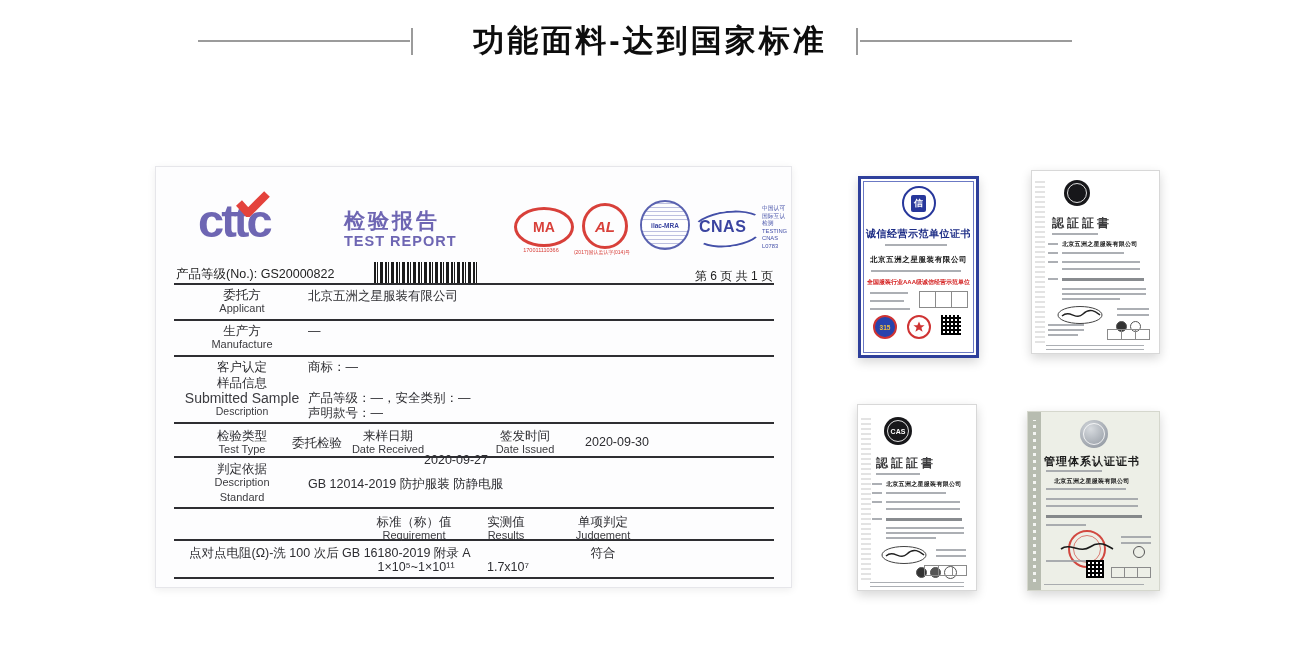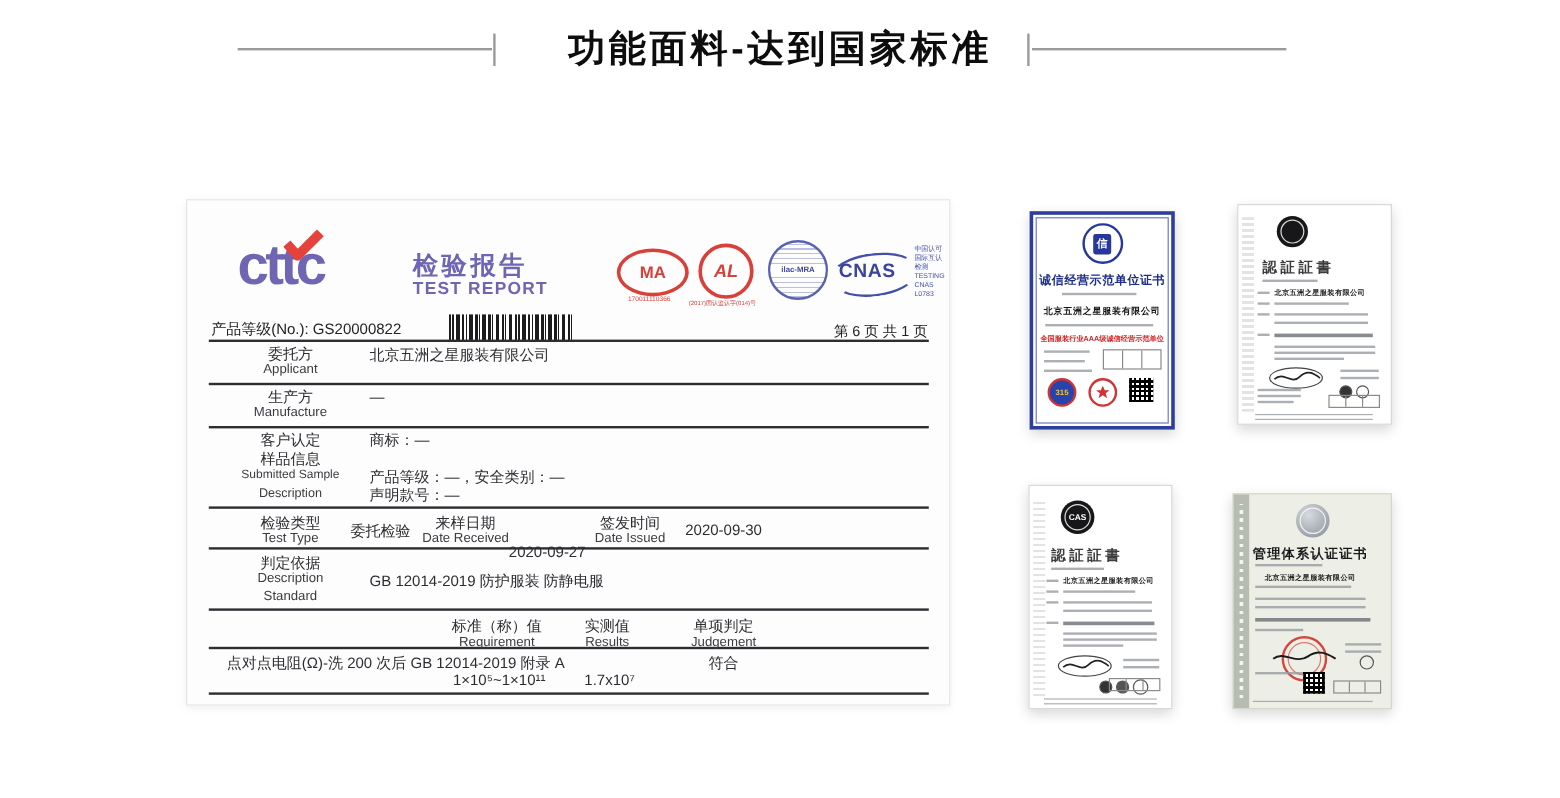--- a/index.html
+++ b/index.html
@@ -155,49 +155,49 @@
     <span class="ctr cn" style="left:86px;top:120px">委托方</span>
     <span class="ctr en" style="left:86px;top:135px">Applicant</span>
     <span class="lft cn" style="left:152px;top:121px">北京五洲之星服装有限公司</span>
 
     <span class="ctr cn" style="left:86px;top:156px">生产方</span>
     <span class="ctr en" style="left:86px;top:171px">Manufacture</span>
     <span class="lft cn" style="left:152px;top:157px">—</span>
 
     <span class="ctr cn" style="left:86px;top:192px">客户认定</span>
     <span class="ctr cn" style="left:86px;top:208px">样品信息</span>
-    <span class="ctr en" style="left:86px;top:223px;font-size:10px">Submitted Sample</span>
+    <span class="ctr en" style="left:86px;top:223px;font-size:14px">Submitted Sample</span>
     <span class="ctr en" style="left:86px;top:238px;font-size:10.5px">Description</span>
     <span class="lft cn" style="left:152px;top:192px">商标：—</span>
     <span class="lft cn" style="left:152px;top:223px">产品等级：—，安全类别：—</span>
     <span class="lft cn" style="left:152px;top:238px">声明款号：—</span>
 
     <span class="ctr cn" style="left:86px;top:261px">检验类型</span>
     <span class="ctr en" style="left:86px;top:276px">Test Type</span>
     <span class="ctr cn" style="left:161px;top:268px">委托检验</span>
     <span class="ctr cn" style="left:232px;top:261px">来样日期</span>
     <span class="ctr en" style="left:232px;top:276px">Date Received</span>
     <span class="ctr cn" style="left:300px;top:286px">2020-09-27</span>
     <span class="ctr cn" style="left:369px;top:261px">签发时间</span>
     <span class="ctr en" style="left:369px;top:276px">Date Issued</span>
-    <span class="ctr cn" style="left:447px;top:268px">2020-09-30</span>
+    <span class="ctr cn" style="left:461px;top:268px">2020-09-30</span>
 
     <span class="ctr cn" style="left:86px;top:294px">判定依据</span>
     <span class="ctr en" style="left:86px;top:309px">Description</span>
     <span class="ctr en" style="left:86px;top:324px">Standard</span>
     <span class="lft cn" style="left:152px;top:309px">GB 12014-2019 防护服装 防静电服</span>
 
     <span class="ctr cn" style="left:258px;top:347px">标准（称）值</span>
     <span class="ctr en" style="left:258px;top:362px">Requirement</span>
     <span class="ctr cn" style="left:350px;top:347px">实测值</span>
     <span class="ctr en" style="left:350px;top:362px">Results</span>
     <span class="ctr cn" style="left:447px;top:347px">单项判定</span>
     <span class="ctr en" style="left:447px;top:362px">Judgement</span>
 
-    <span class="lft cn" style="left:33px;top:378px">点对点电阻(Ω)-洗 200 次后 GB 12014-2019 附录 A</span>
+    <span class="lft cn" style="left:33px;top:378px">点对点电阻(Ω)-洗 100 次后 GB 16180-2019 附录 A</span>
     <span class="ctr cn" style="left:447px;top:378px">符合</span>
     <span class="ctr cn" style="left:260px;top:393px">1×10⁵~1×10¹¹</span>
     <span class="ctr cn" style="left:352px;top:393px">1.7x10⁷</span>
   </div>
 
   <div class="cert cert1">
     <div class="cert1-inner"></div>
     <div class="emb-blue">
       <span>信</span>
     </div>

